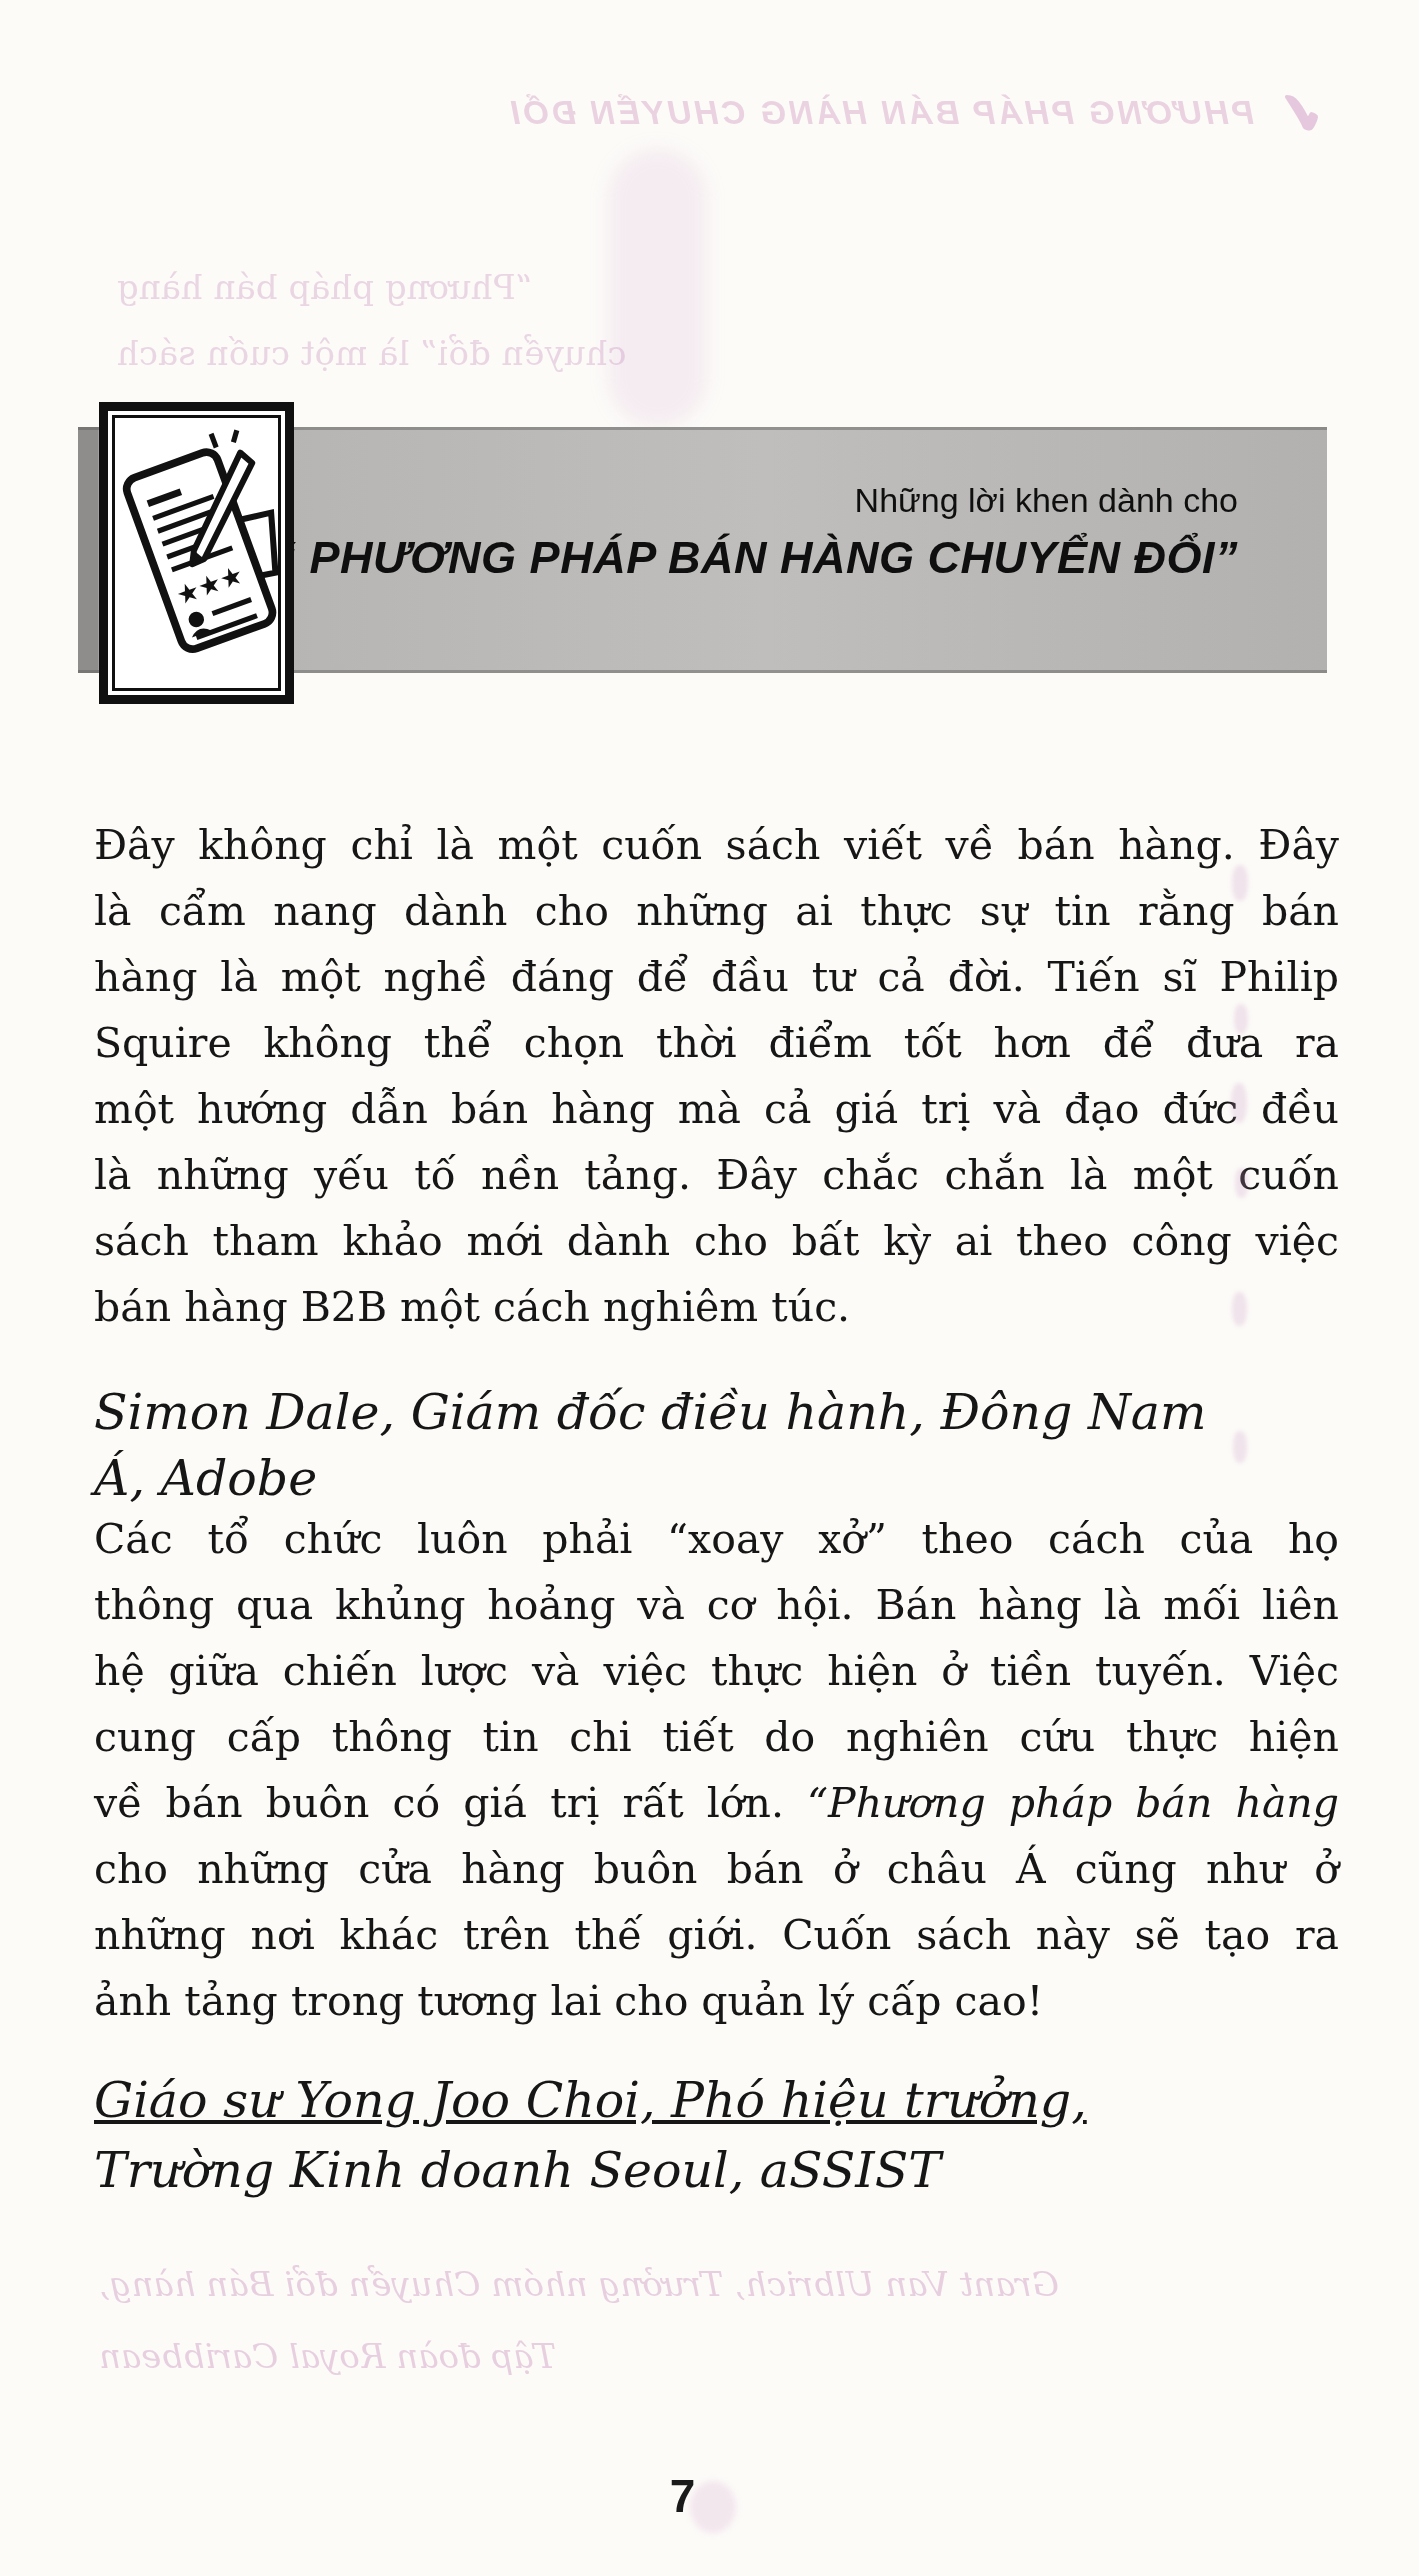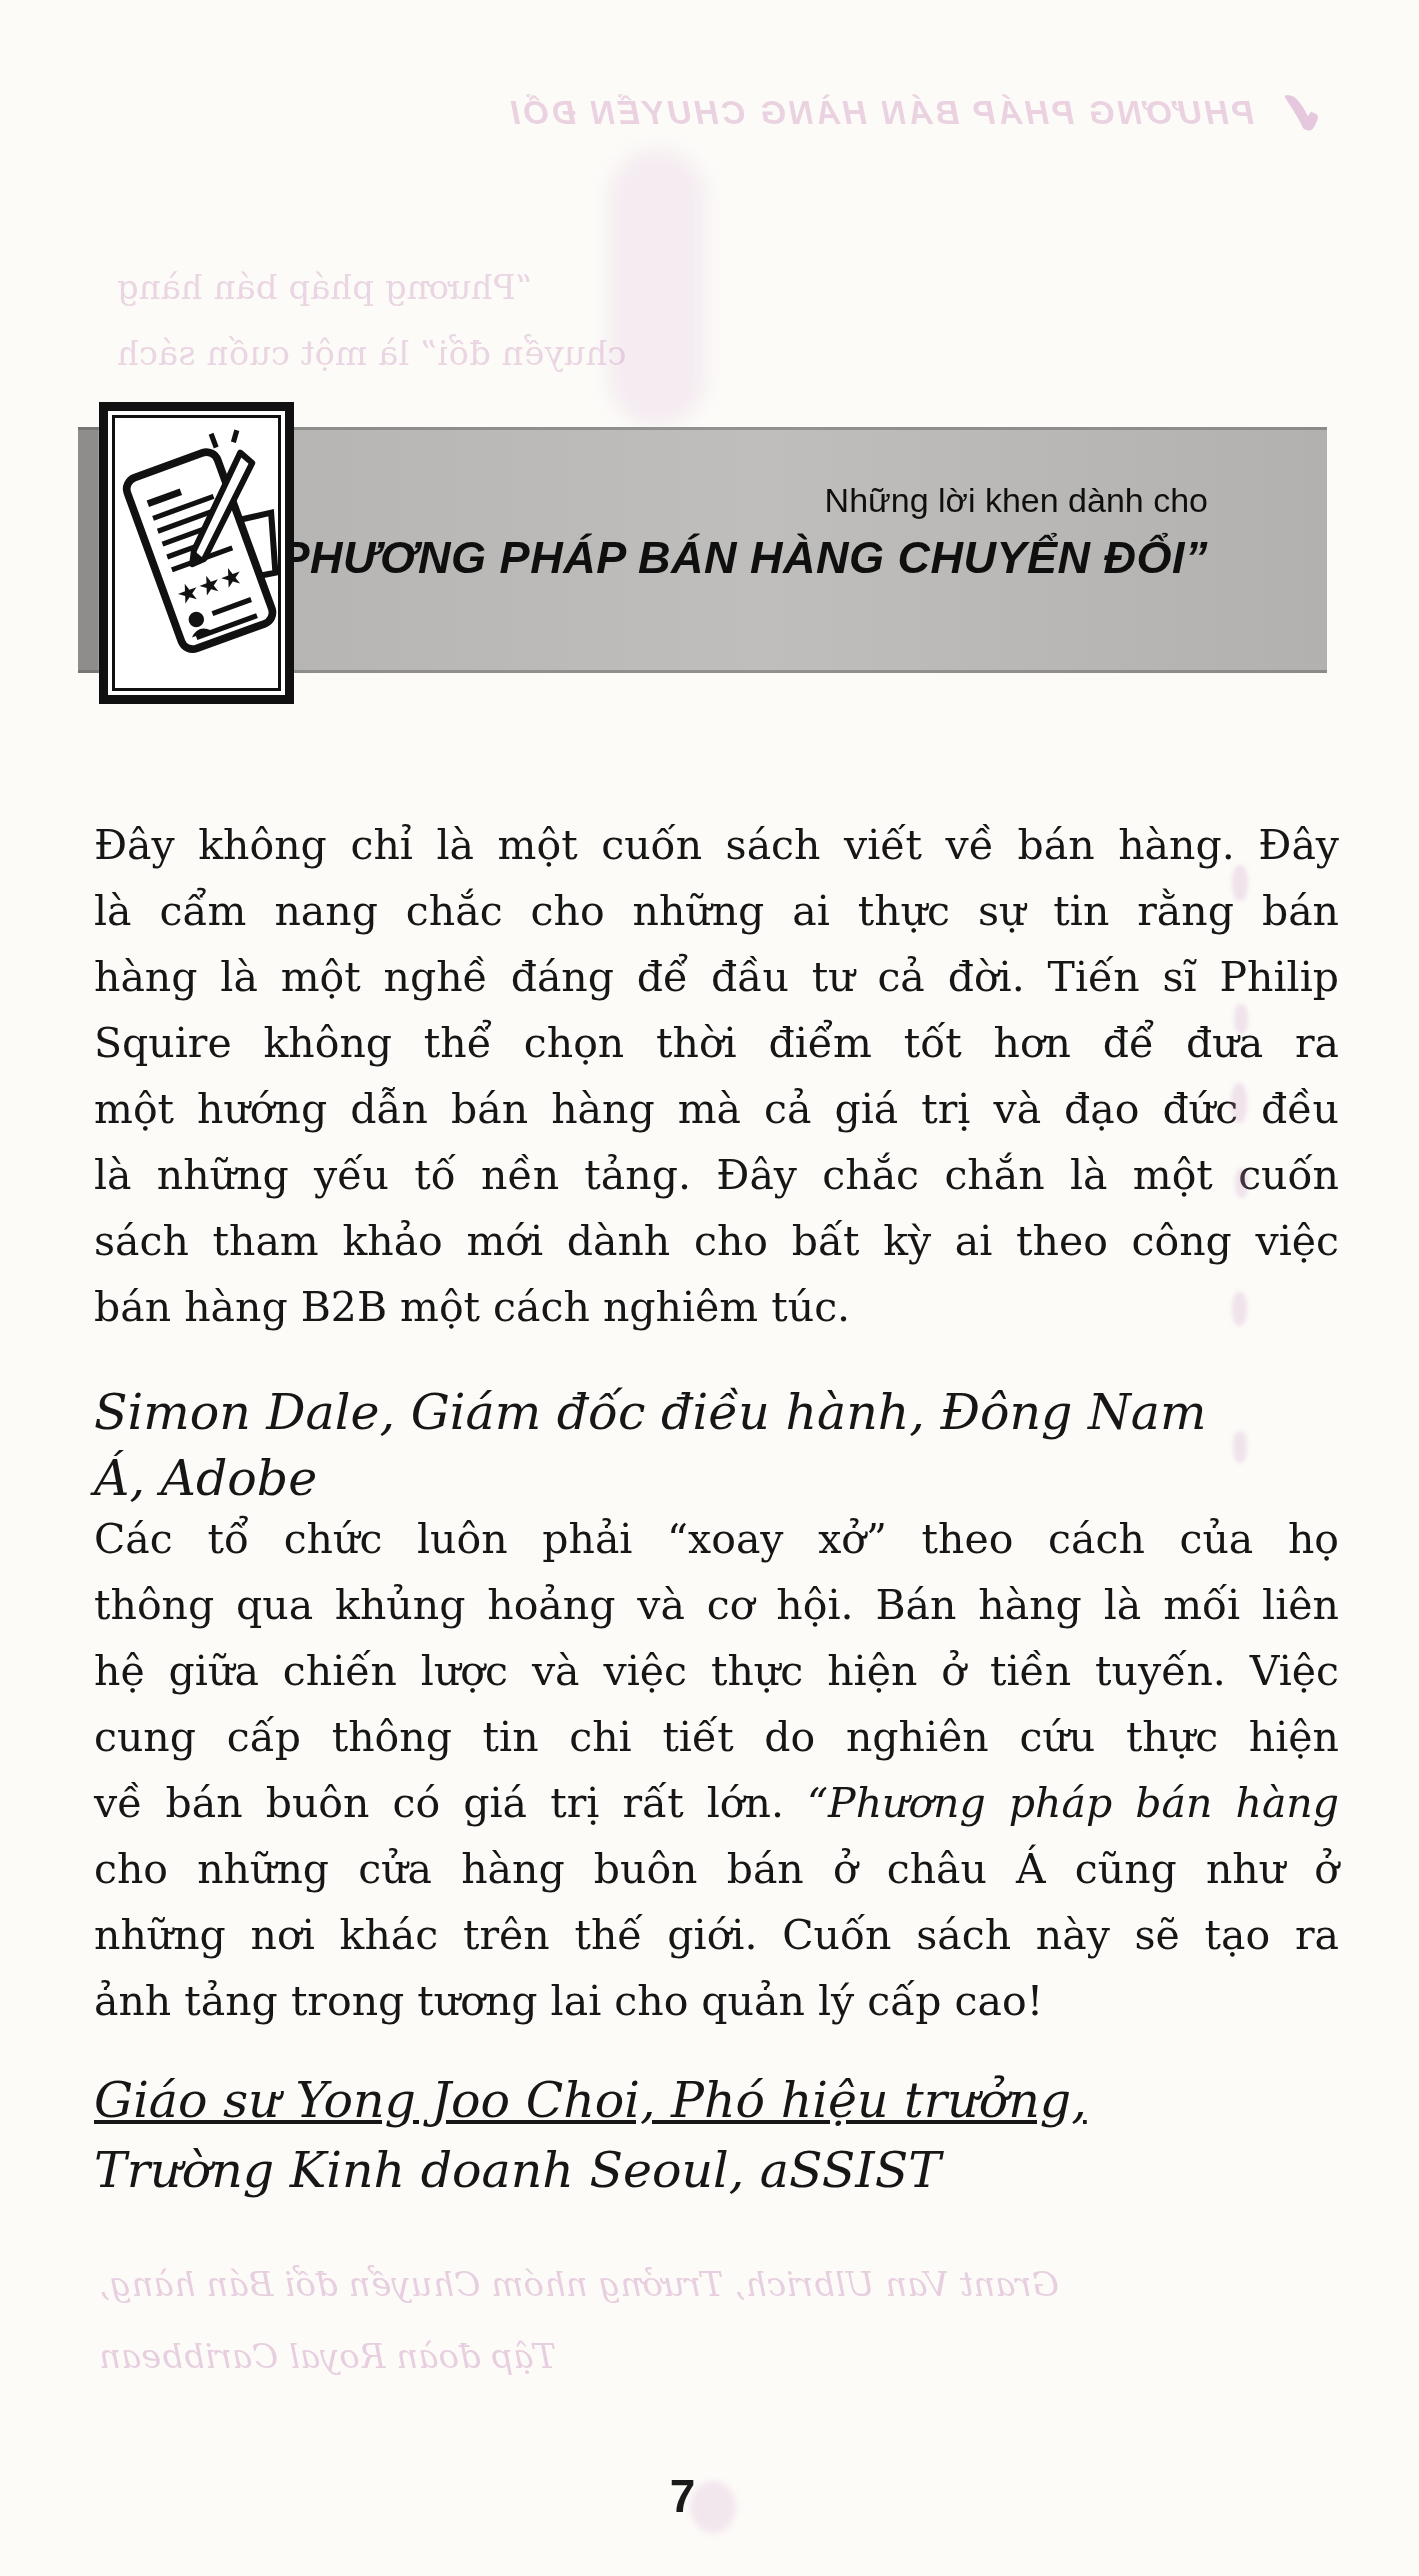--- a/index.html
+++ b/index.html
@@ -23,21 +23,21 @@
   .ghost-bottom{position:absolute;left:99px;top:2248px;width:974px;
                 transform:scaleX(-1);text-align:right;white-space:nowrap;
                 font-family:"DejaVu Serif",serif;font-style:italic;font-size:34px;line-height:72px;
                 color:rgba(198,136,185,.38);}
   .smudge{position:absolute;background:rgba(205,150,195,.24);border-radius:45%;filter:blur(2px);}
 
   
   .banner{position:absolute;left:78px;top:427px;width:1249px;height:246px;
           background:linear-gradient(90deg,#8e8d8b 0,#8e8d8b 20px,#b3b2b0 21px,#bfbebc 55%,#b2b1af 100%);
           box-shadow:inset 0 3px 0 rgba(92,92,90,.45),inset 0 -3px 0 rgba(92,92,90,.45);
-          text-align:right;padding-right:119px;box-sizing:border-box;
+          text-align:right;padding-right:89px;box-sizing:border-box;
           font-family:"Liberation Sans",sans-serif;color:#0f0f0f;}
   .banner-eyebrow{margin-top:54px;font-size:34px;font-weight:400;}
   .banner-title{margin-top:12px;font-size:45px;font-weight:700;font-style:italic;letter-spacing:0.5px;}
 
   
   .icon-box{position:absolute;left:99px;top:402px;width:195px;height:302px;
             background:#fff;border:9px solid #101010;box-sizing:border-box;}
   .icon-inner{position:absolute;inset:4px;border:3px solid #101010;}
   .icon-inner svg{position:absolute;inset:0;width:100%;height:100%;}
 
@@ -109,21 +109,21 @@
 
         <line x1="118" y1="22" x2="112" y2="6" stroke="#111" stroke-width="6"></line>
         <line x1="138" y1="16" x2="142" y2="2" stroke="#111" stroke-width="6"></line>
       </svg>
     </div>
   </div>
 
   <div class="bodytext" id="quotes-host">
       <div class="para">
         <div class="bline"><span>Đây không chỉ là một cuốn sách viết về bán hàng. Đây</span></div>
-        <div class="bline"><span>là cẩm nang chắc cho những ai thực sự tin rằng bán</span></div>
+        <div class="bline"><span>là cẩm nang dành cho những ai thực sự tin rằng bán</span></div>
         <div class="bline"><span>hàng là một nghề đáng để đầu tư cả đời. Tiến sĩ Philip</span></div>
         <div class="bline"><span>Squire không thể chọn thời điểm tốt hơn để đưa ra</span></div>
         <div class="bline"><span>một hướng dẫn bán hàng mà cả giá trị và đạo đức đều</span></div>
         <div class="bline"><span>là những yếu tố nền tảng. Đây chắc chắn là một cuốn</span></div>
         <div class="bline"><span>sách tham khảo mới dành cho bất kỳ ai theo công việc</span></div>
         <div class="bline nojust"><span>bán hàng B2B một cách nghiêm túc.</span></div>
         <div class="attr attr-p0-0">Simon Dale, Giám đốc điều hành, Đông Nam Á, Adobe</div>
       </div>
       <div class="para">
         <div class="bline"><span>Các tổ chức luôn phải “xoay xở” theo cách của họ</span></div>

